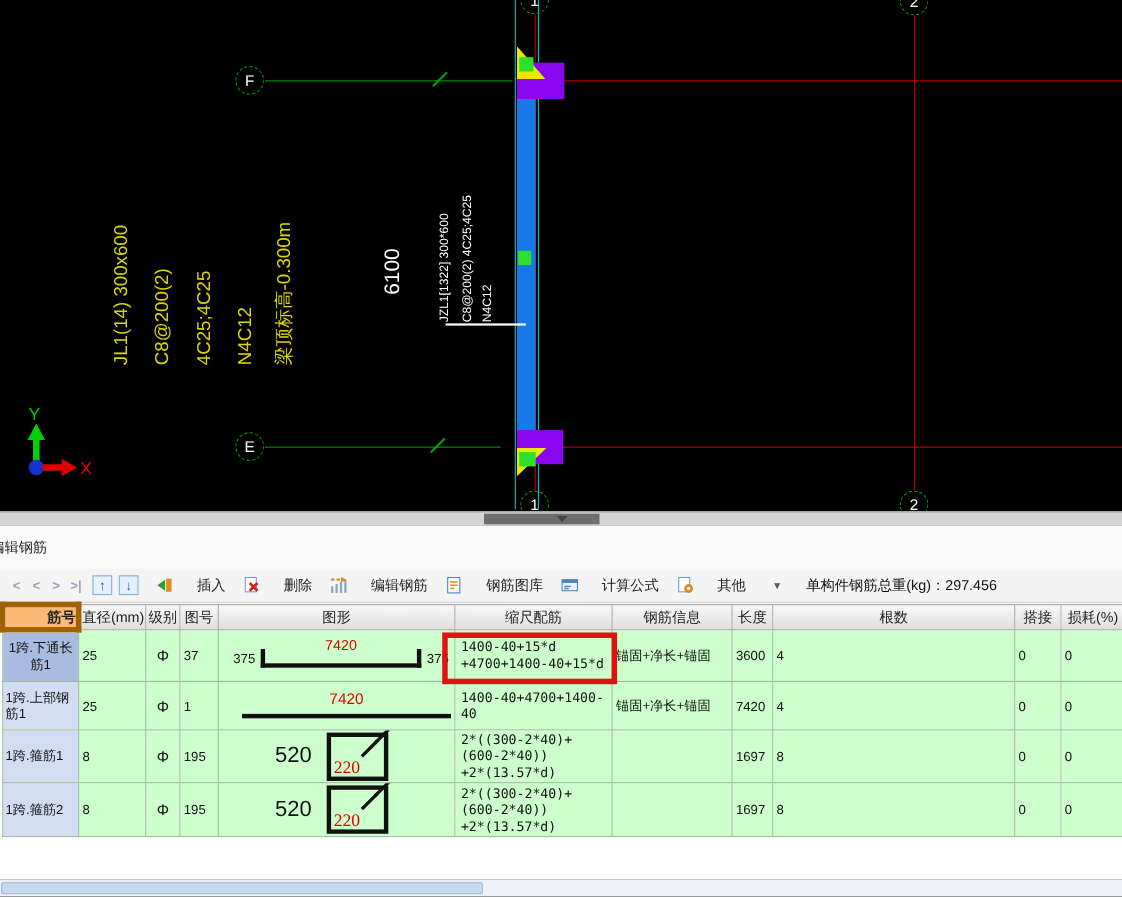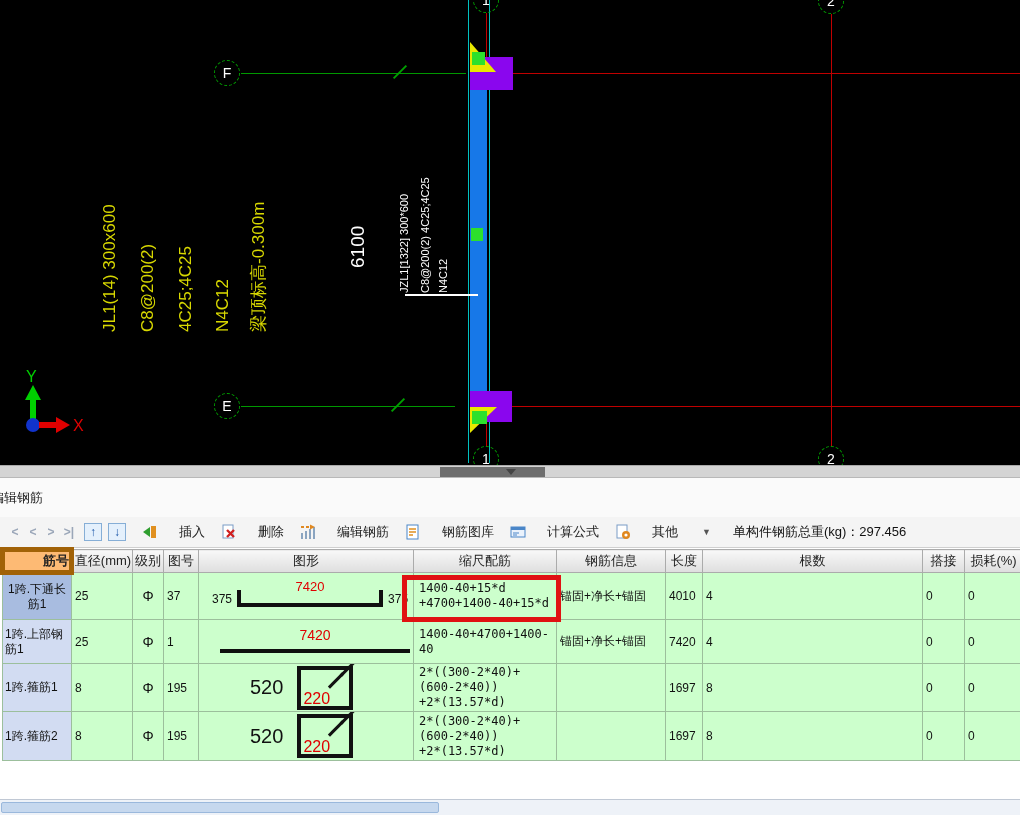--- a/index.html
+++ b/index.html
@@ -62,21 +62,21 @@
   .sh-bar{position:absolute;left:0;right:0;bottom:3px;height:4px;background:#101010;}
   .sh-end{position:absolute;bottom:3px;width:4px;height:17px;background:#101010;}
   .sh-l{left:0;} .sh-r{right:0;}
   .sh-len{position:absolute;left:0;right:0;top:-3px;text-align:center;font-size:13px;font-weight:normal;}
   .shape-line{position:relative;width:190px;height:30px;margin-left:18px;}
   .shape-line .bar{position:absolute;left:0;right:0;bottom:4px;height:4px;background:#101010;}
   .shape-line b{position:absolute;left:0;right:0;top:0;text-align:center;font-size:14px;font-weight:normal;}
   .shape-stirrup{display:flex;align-items:center;gap:14px;padding-left:48px;}
   .st-num{font-size:20px;color:#111;}
   .st-box{position:relative;width:56px;height:44px;border:4px solid #111;}
-  .st-box b{position:absolute;left:2px;bottom:-2px;font-size:16px;font-weight:normal;}
+  .st-box b{position:absolute;left:2px;bottom:-2px;font-size:16px;font-weight:normal;font-family:Liberation Serif, serif;}
   .st-hook{position:absolute;width:20px;height:3px;background:#111;transform:rotate(-45deg);}
   .st-h1{right:-9px;top:-3px;} .st-h2{right:3px;top:9px;}
 
   .hl-rect{position:absolute;left:402px;top:575px;width:159px;height:47px;
        border:5px solid #e01212;pointer-events:none;z-index:20;}
 
   .bottom-scroll{position:absolute;left:0;top:799px;width:1020px;height:16px;background:#eef2f8;
        border-top:1px solid #c0c8d4;}
   .bottom-scroll .thumb{position:absolute;left:1px;top:2px;width:438px;height:11px;
        background:#c6d8ee;border:1px solid #9ab8dc;border-radius:2px;}
@@ -272,21 +272,21 @@
                 <i class="sh-bar"></i>
                 <i class="sh-end sh-r"></i>
             <b class="sh-len red">7420</b>
           </span>
           <span class="sh-num">375</span>
         </div>
       </td>
       <td class="formula">1400-40+15*d
 +4700+1400-40+15*d</td>
       <td>锚固+净长+锚固</td>
-      <td>4010</td>
+      <td>3600</td>
       <td>4</td>
       <td>0</td>
       <td>0</td>
     </tr>
 
 
     <tr style="height:44px;">
       <td class="idcell">1跨.上部钢筋1</td>
       <td>25</td>
       <td class="grade">Φ</td>

